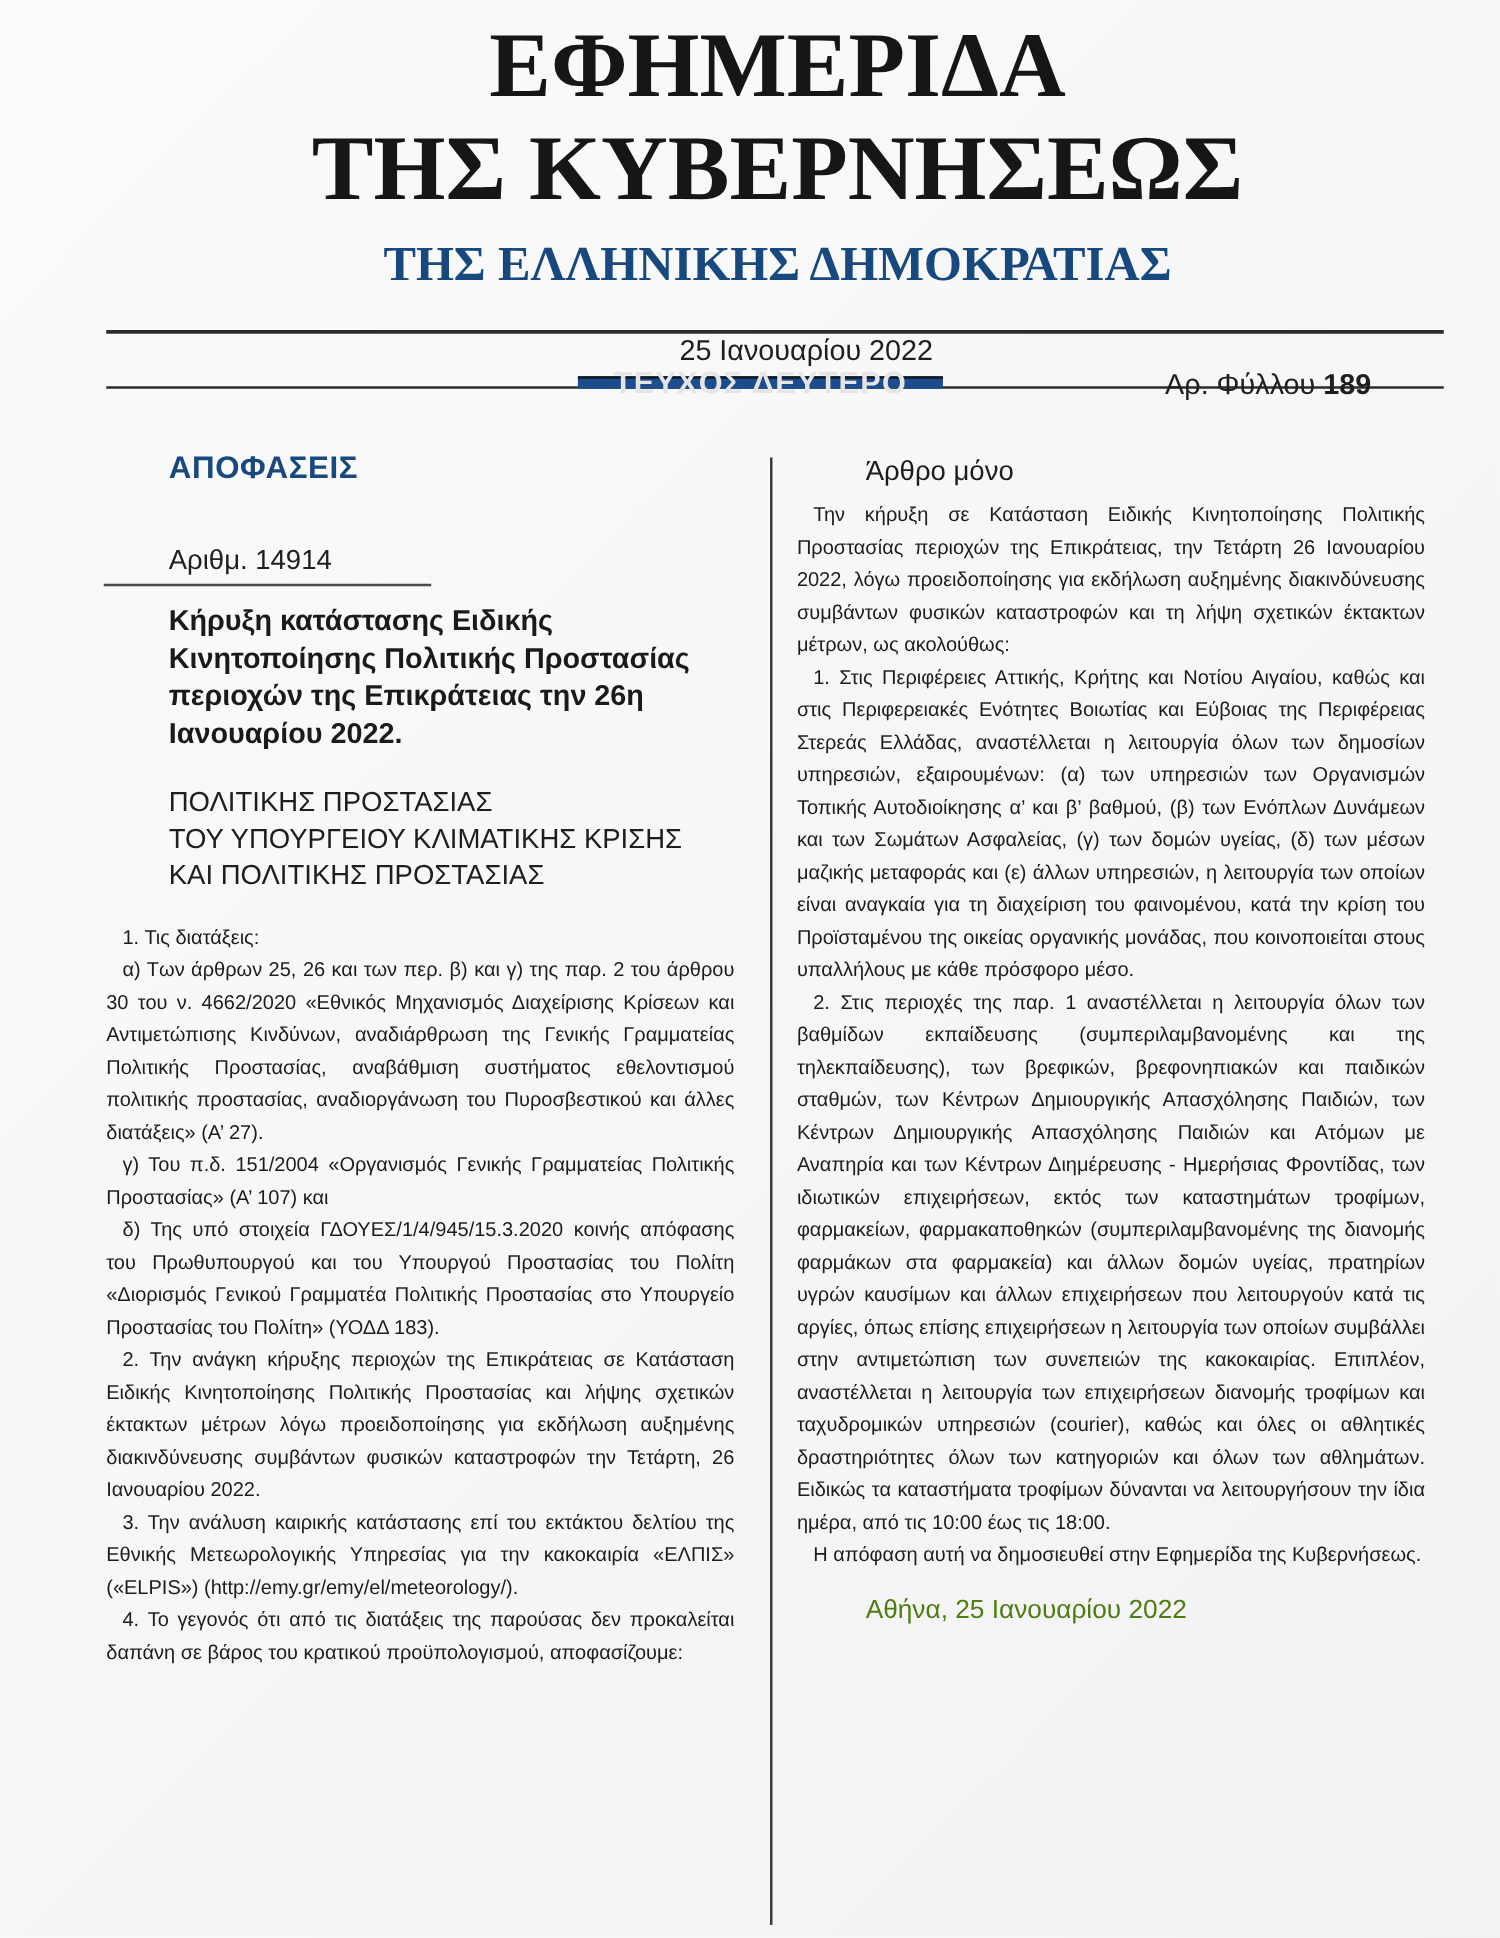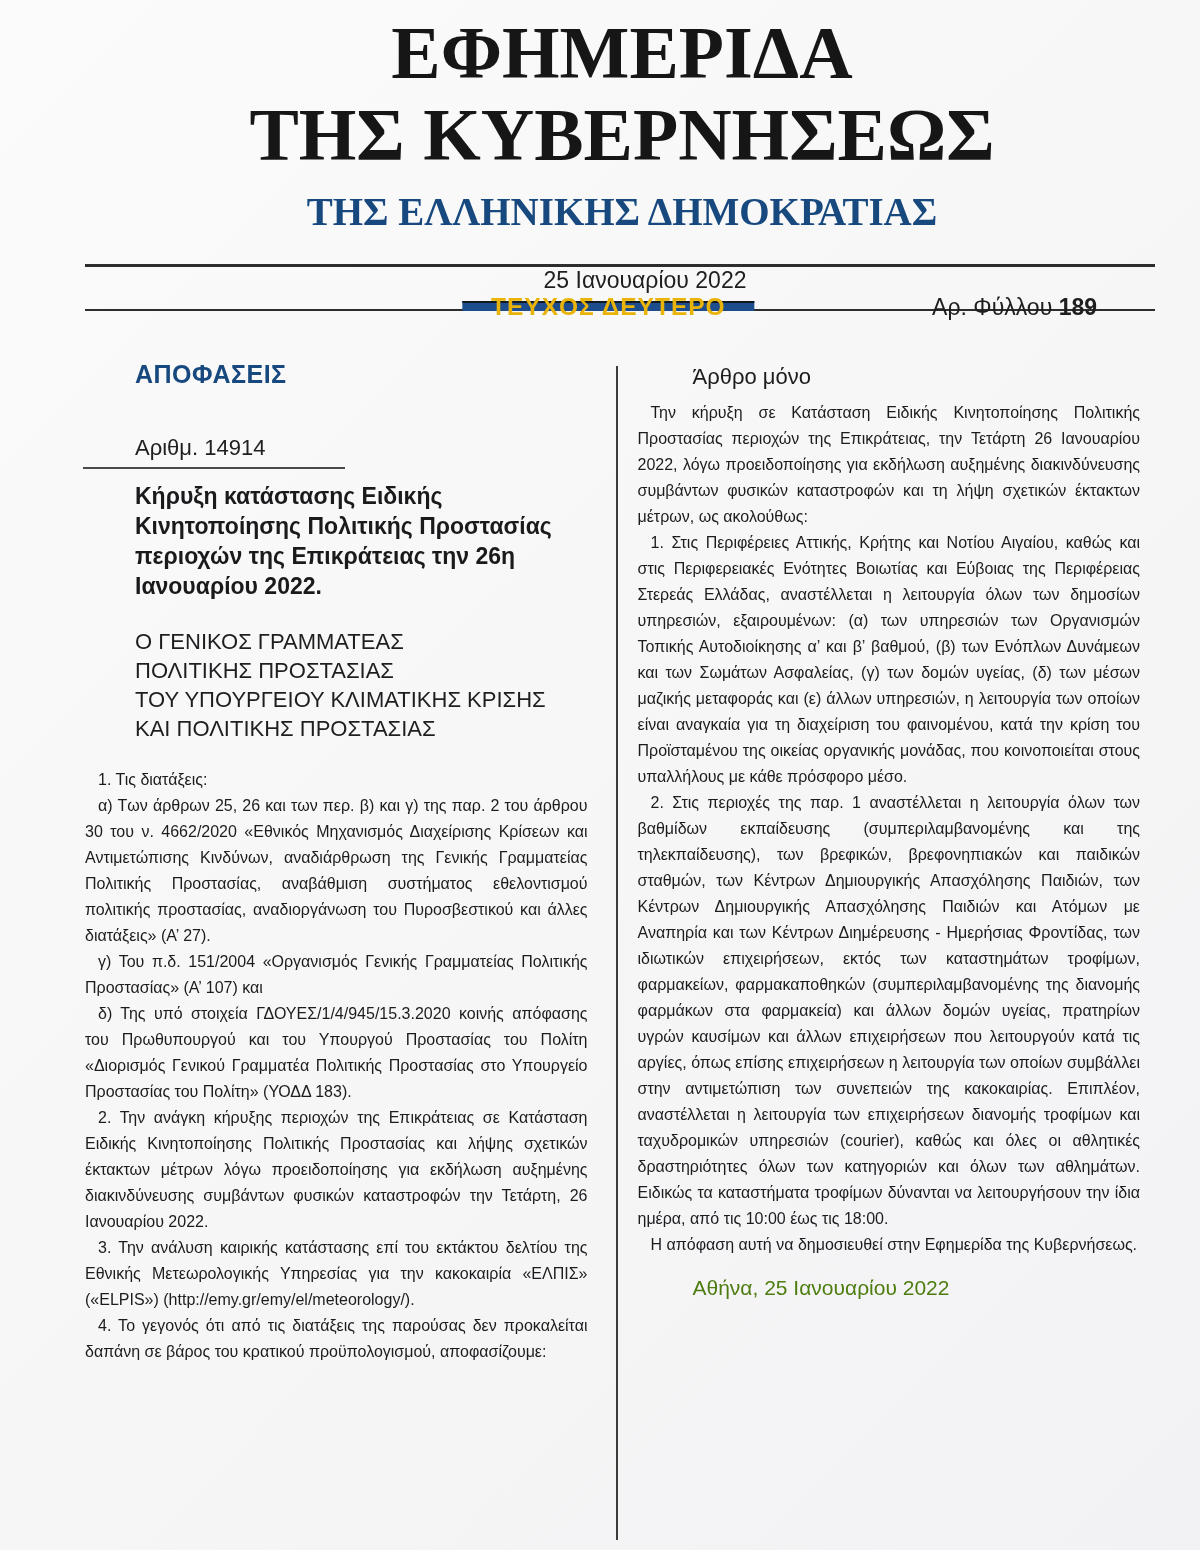--- a/index.html
+++ b/index.html
@@ -51,21 +51,21 @@
     color: #1e1e1e;
   }
   .issue-box {
     position: absolute;
     left: 50%;
     transform: translateX(-54%);
     top: -3px;
     bottom: -2px;
     width: 292px;
     background: var(--banner-navy, #1d4d8c);
-    color: #eab308;
+    color: #e5e5e5;
     font-weight: 700;
     font-size: 24.5px;
     letter-spacing: 1px;
     display: flex;
     align-items: center;
     justify-content: center;
     border-top: 2px solid #101820;
     margin-top: 37px;
   }
   .issue-no {
@@ -173,21 +173,20 @@
 
   <div class="columns">
     <div class="divider"></div>
 
     <div class="col col-left">
       <div class="section-heading">ΑΠΟΦΑΣΕΙΣ</div>
       <div class="decision-no">Αριθμ. 14914</div>
       <div class="decision-rule"></div>
       <div class="decision-title">Κήρυξη κατάστασης Ειδικής Κινητοποίησης Πολιτικής Προστασίας περιοχών της Επικράτειας την 26η Ιανουαρίου 2022.</div>
       <div class="authority">
-        <div class="authority-line">Ο ΓΕΝΙΚΟΣ ΓΡΑΜΜΑΤΕΑΣ</div>
         <div class="authority-line">ΠΟΛΙΤΙΚΗΣ ΠΡΟΣΤΑΣΙΑΣ</div>
         <div class="authority-line">ΤΟΥ ΥΠΟΥΡΓΕΙΟΥ ΚΛΙΜΑΤΙΚΗΣ ΚΡΙΣΗΣ</div>
         <div class="authority-line">ΚΑΙ ΠΟΛΙΤΙΚΗΣ ΠΡΟΣΤΑΣΙΑΣ</div>
       </div>
       <p class="body-par">1. Τις διατάξεις:</p>
       <p class="body-par">α) Των άρθρων 25, 26 και των περ. β) και γ) της παρ. 2 του άρθρου 30 του ν. 4662/2020 «Εθνικός Μηχανισμός Διαχείρισης Κρίσεων και Αντιμετώπισης Κινδύνων, αναδιάρθρωση της Γενικής Γραμματείας Πολιτικής Προστασίας, αναβάθμιση συστήματος εθελοντισμού πολιτικής προστασίας, αναδιοργάνωση του Πυροσβεστικού και άλλες διατάξεις» (Α’ 27).</p>
       <p class="body-par">γ) Του π.δ. 151/2004 «Οργανισμός Γενικής Γραμματείας Πολιτικής Προστασίας» (Α’ 107) και</p>
       <p class="body-par">δ) Της υπό στοιχεία ΓΔΟΥΕΣ/1/4/945/15.3.2020 κοινής απόφασης του Πρωθυπουργού και του Υπουργού Προστασίας του Πολίτη «Διορισμός Γενικού Γραμματέα Πολιτικής Προστασίας στο Υπουργείο Προστασίας του Πολίτη» (ΥΟΔΔ 183).</p>
       <p class="body-par">2. Την ανάγκη κήρυξης περιοχών της Επικράτειας σε Κατάσταση Ειδικής Κινητοποίησης Πολιτικής Προστασίας και λήψης σχετικών έκτακτων μέτρων λόγω προειδοποίησης για εκδήλωση αυξημένης διακινδύνευσης συμβάντων φυσικών καταστροφών την Τετάρτη, 26 Ιανουαρίου 2022.</p>
       <p class="body-par">3. Την ανάλυση καιρικής κατάστασης επί του εκτάκτου δελτίου της Εθνικής Μετεωρολογικής Υπηρεσίας για την κακοκαιρία «ΕΛΠΙΣ» («ELPIS») (http://emy.gr/emy/el/meteorology/).</p>

